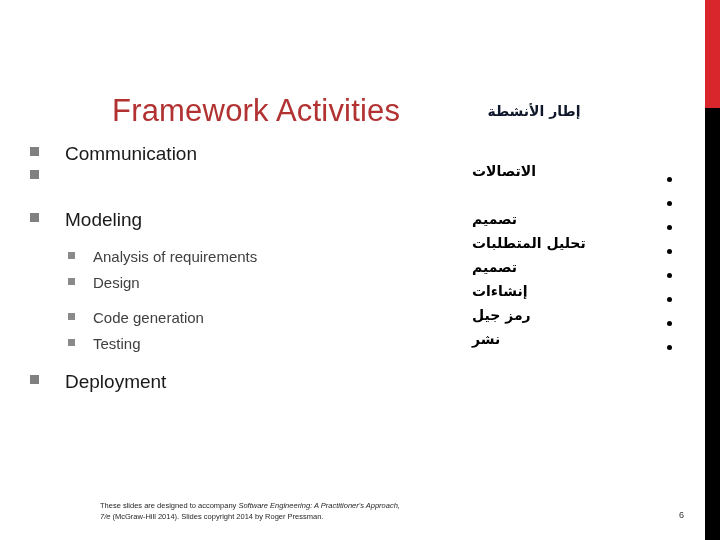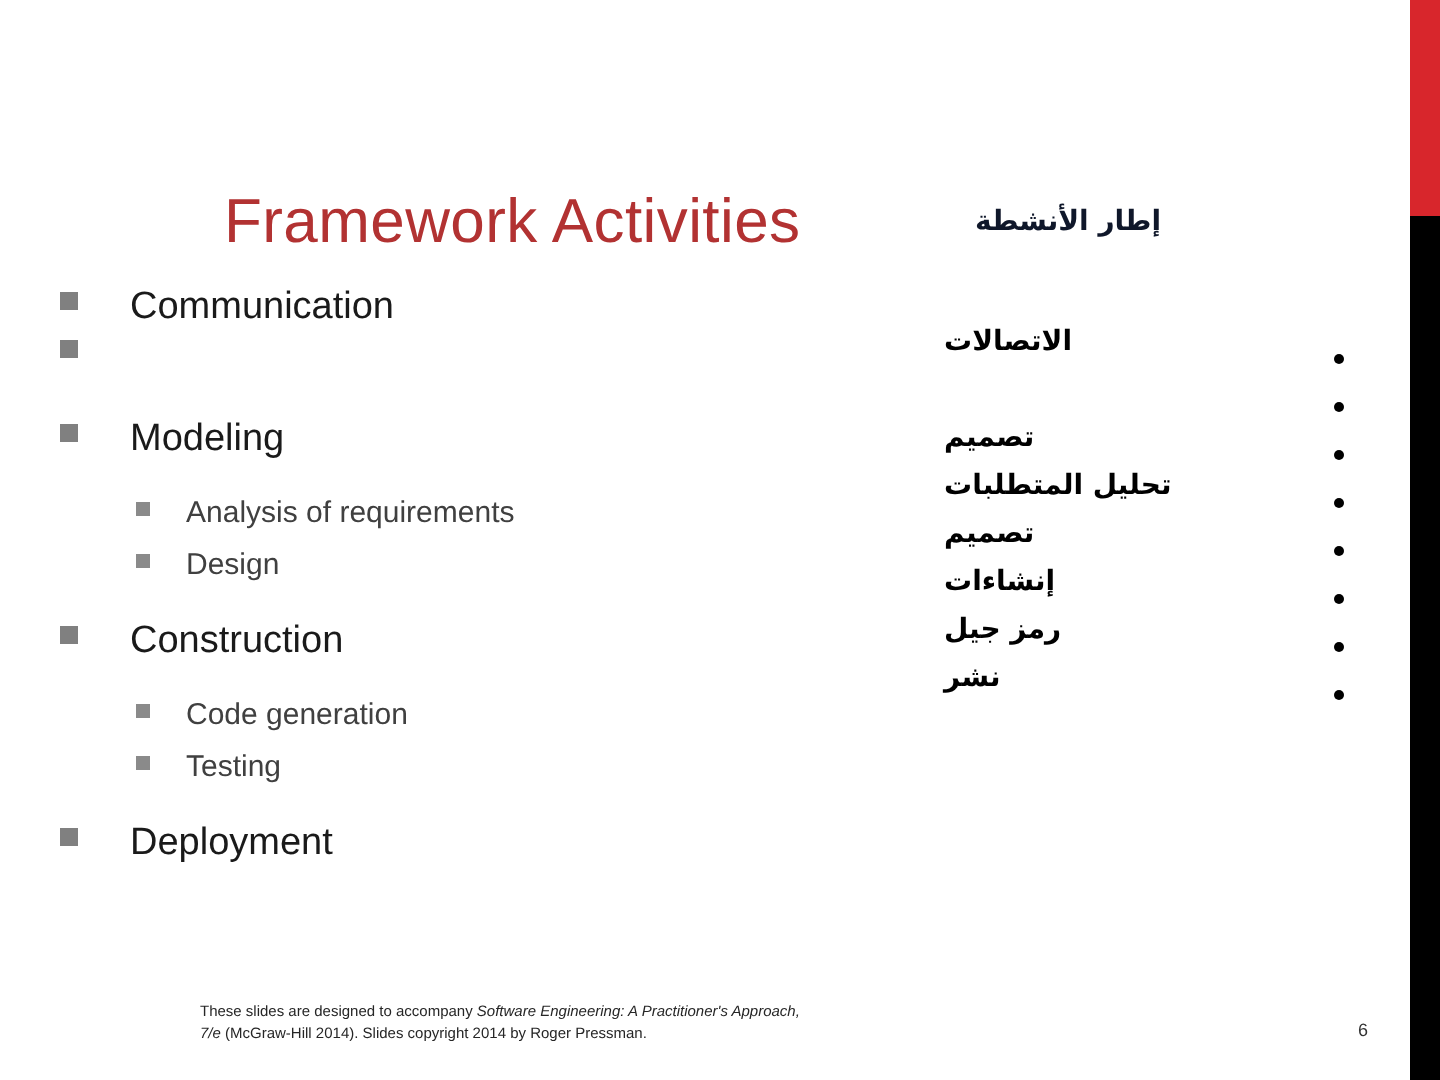--- a/index.html
+++ b/index.html
@@ -201,24 +201,20 @@
     <div class="lvl2 gap-before">
       <span class="sq"></span>
       <span class="txt">Analysis of requirements</span>
     </div>
 
     <div class="lvl2">
       <span class="sq"></span>
       <span class="txt">Design</span>
     </div>
 
-    <div class="lvl1 gap-before">
-      <span class="sq"></span>
-      <span class="txt">Construction</span>
-    </div>
 
     <div class="lvl2 gap-before">
       <span class="sq"></span>
       <span class="txt">Code generation</span>
     </div>
 
     <div class="lvl2">
       <span class="sq"></span>
       <span class="txt">Testing</span>
     </div>

